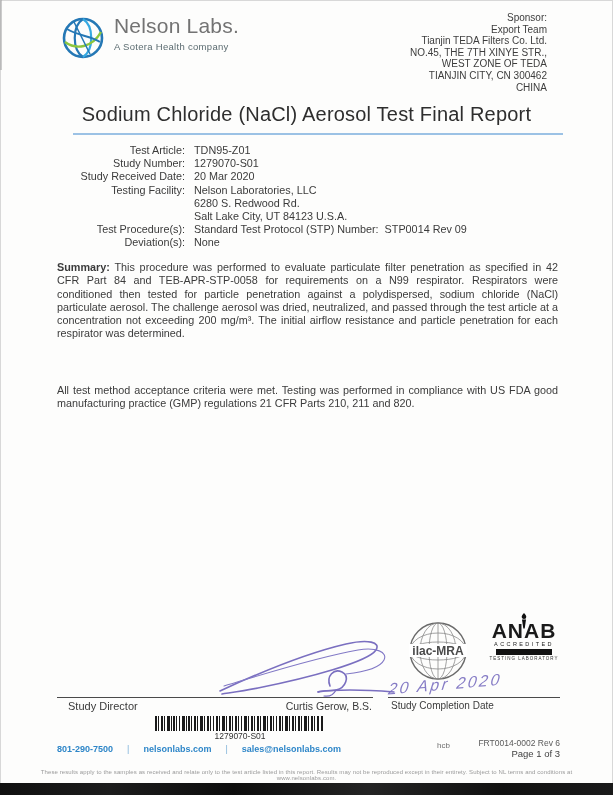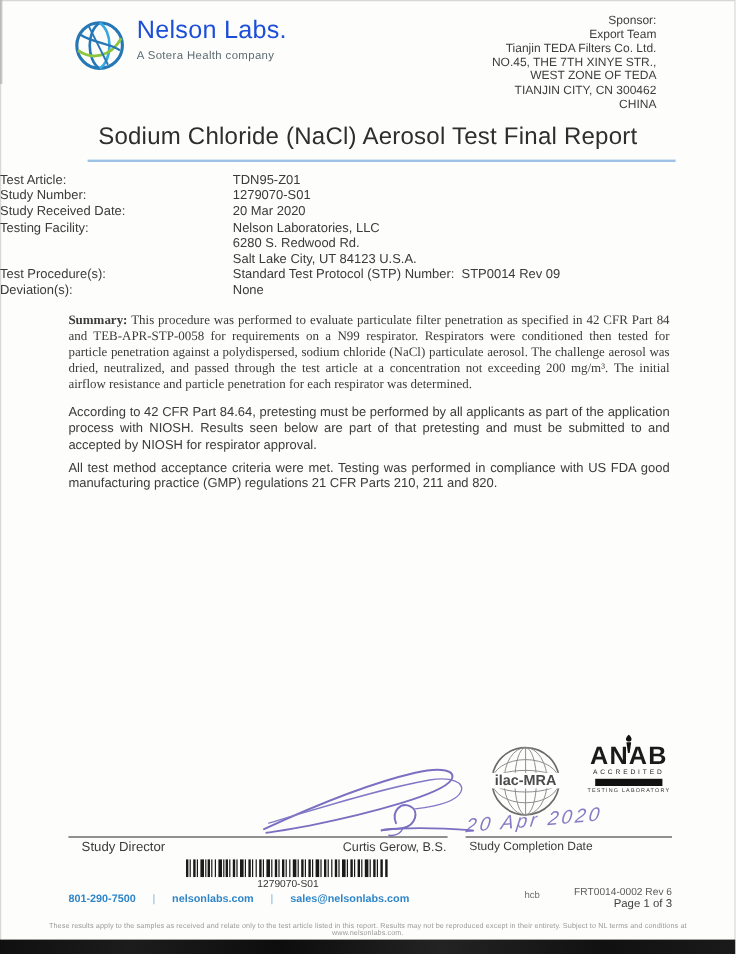--- a/index.html
+++ b/index.html
@@ -4,34 +4,34 @@
 <style>
   html,body{margin:0;padding:0;background:#e8e8e8;}
   .page{
     position:relative;width:613px;height:795px;background:#fdfdfc;
     font-family:"Liberation Sans",sans-serif;color:#3b3b3b;overflow:hidden;
     box-shadow:inset 0 0 0 1px #d8d8d8;
   }
   
   .logo{position:absolute;left:60px;top:14px;display:flex;align-items:flex-start;}
   .logo-text{margin-left:8px;}
-  .logo-name{font-size:21px;color:#1d4ed8;font-weight:500;letter-spacing:.2px;line-height:24px;}
+  .logo-name{font-size:21px;color:#737373;font-weight:500;letter-spacing:.2px;line-height:24px;}
   .logo-tag{font-size:9.5px;color:#5b6b70;margin-top:3px;letter-spacing:.3px;}
   .sponsor{position:absolute;right:66px;top:12px;text-align:right;font-size:10px;line-height:11.6px;color:#3d3d3d;}
   
   .title{position:absolute;top:103px;left:0;width:100%;text-align:center;font-size:20px;color:#2e2e2e;letter-spacing:.2px;}
   .rule{position:absolute;top:133px;left:73px;width:490px;height:2px;background:#9cc2e5;}
   
   .meta{position:absolute;top:144px;left:0;width:613px;font-size:10.8px;line-height:13.2px;}
   .meta-row{display:flex;}
-  .meta-label{width:185px;flex:0 0 185px;}
+  .meta-label{width:185px;text-align:right;flex:0 0 185px;}
   .meta-value{margin-left:9px;white-space:pre;}
   
   .para{position:absolute;left:57px;width:501px;font-size:10.8px;line-height:13.3px;text-align:justify;color:#3b3b3b;}
-  .p-summary{top:261px;font-family:Liberation Serif, serif;}
+  .p-summary{top:261px;}
   .p-two{top:338px;}
   .p-three{top:384px;}
   .bold{font-weight:700;}
   
   .ilac{position:absolute;left:407px;top:619px;}
   .anab{position:absolute;left:479px;top:621px;width:90px;text-align:center;}
   .anab-word{font-size:21px;font-weight:700;color:#1a1a1a;letter-spacing:1px;line-height:20px;position:relative;}
   .anab-accr{font-size:5.5px;letter-spacing:2.4px;color:#222;margin-top:0px;}
   .anab-bar{height:6px;background:#111;width:56px;margin:2px auto 1px auto;}
   .anab-foot{font-size:4.5px;letter-spacing:1px;color:#333;}
@@ -124,21 +124,20 @@
       <div class="meta-value">Standard Test Protocol (STP) Number:  STP0014 Rev 09</div>
     </div>
     <div class="meta-row">
       <div class="meta-label">Deviation(s):</div>
       <div class="meta-value">None</div>
     </div>
   </div>
 
   <div class="para p-summary"><span class="bold">Summary:</span><span> This procedure was performed to evaluate particulate filter penetration as specified in 42 CFR Part 84 and TEB-APR-STP-0058 for requirements on a N99 respirator.  Respirators were conditioned then tested for particle penetration against a polydispersed, sodium chloride (NaCl) particulate aerosol.  The challenge aerosol was dried, neutralized, and passed through the test article at a concentration not exceeding 200 mg/m³.  The initial airflow resistance and particle penetration for each respirator was determined.</span></div>
 
-  <div class="para p-two">According to 42 CFR Part 84.64, pretesting must be performed by all applicants as part of the application process with NIOSH. Results seen below are part of that pretesting and must be submitted to and accepted by NIOSH for respirator approval.</div>
 
   <div class="para p-three">All test method acceptance criteria were met.  Testing was performed in compliance with US FDA good manufacturing practice (GMP) regulations 21 CFR Parts 210, 211 and 820.</div>
 
   <div class="ilac">
     <svg width="62" height="64" viewBox="0 0 62 64">
       <circle cx="31" cy="32" r="28" fill="none" stroke="#6a6a6a" stroke-width="1.4"></circle>
       <ellipse cx="31" cy="32" rx="18" ry="28" fill="none" stroke="#8a8a8a" stroke-width="0.8"></ellipse>
       <ellipse cx="31" cy="32" rx="9" ry="28" fill="none" stroke="#8a8a8a" stroke-width="0.8"></ellipse>
       <ellipse cx="31" cy="32" rx="28" ry="18" fill="none" stroke="#8a8a8a" stroke-width="0.8"></ellipse>
       <ellipse cx="31" cy="32" rx="28" ry="9" fill="none" stroke="#8a8a8a" stroke-width="0.8"></ellipse>

